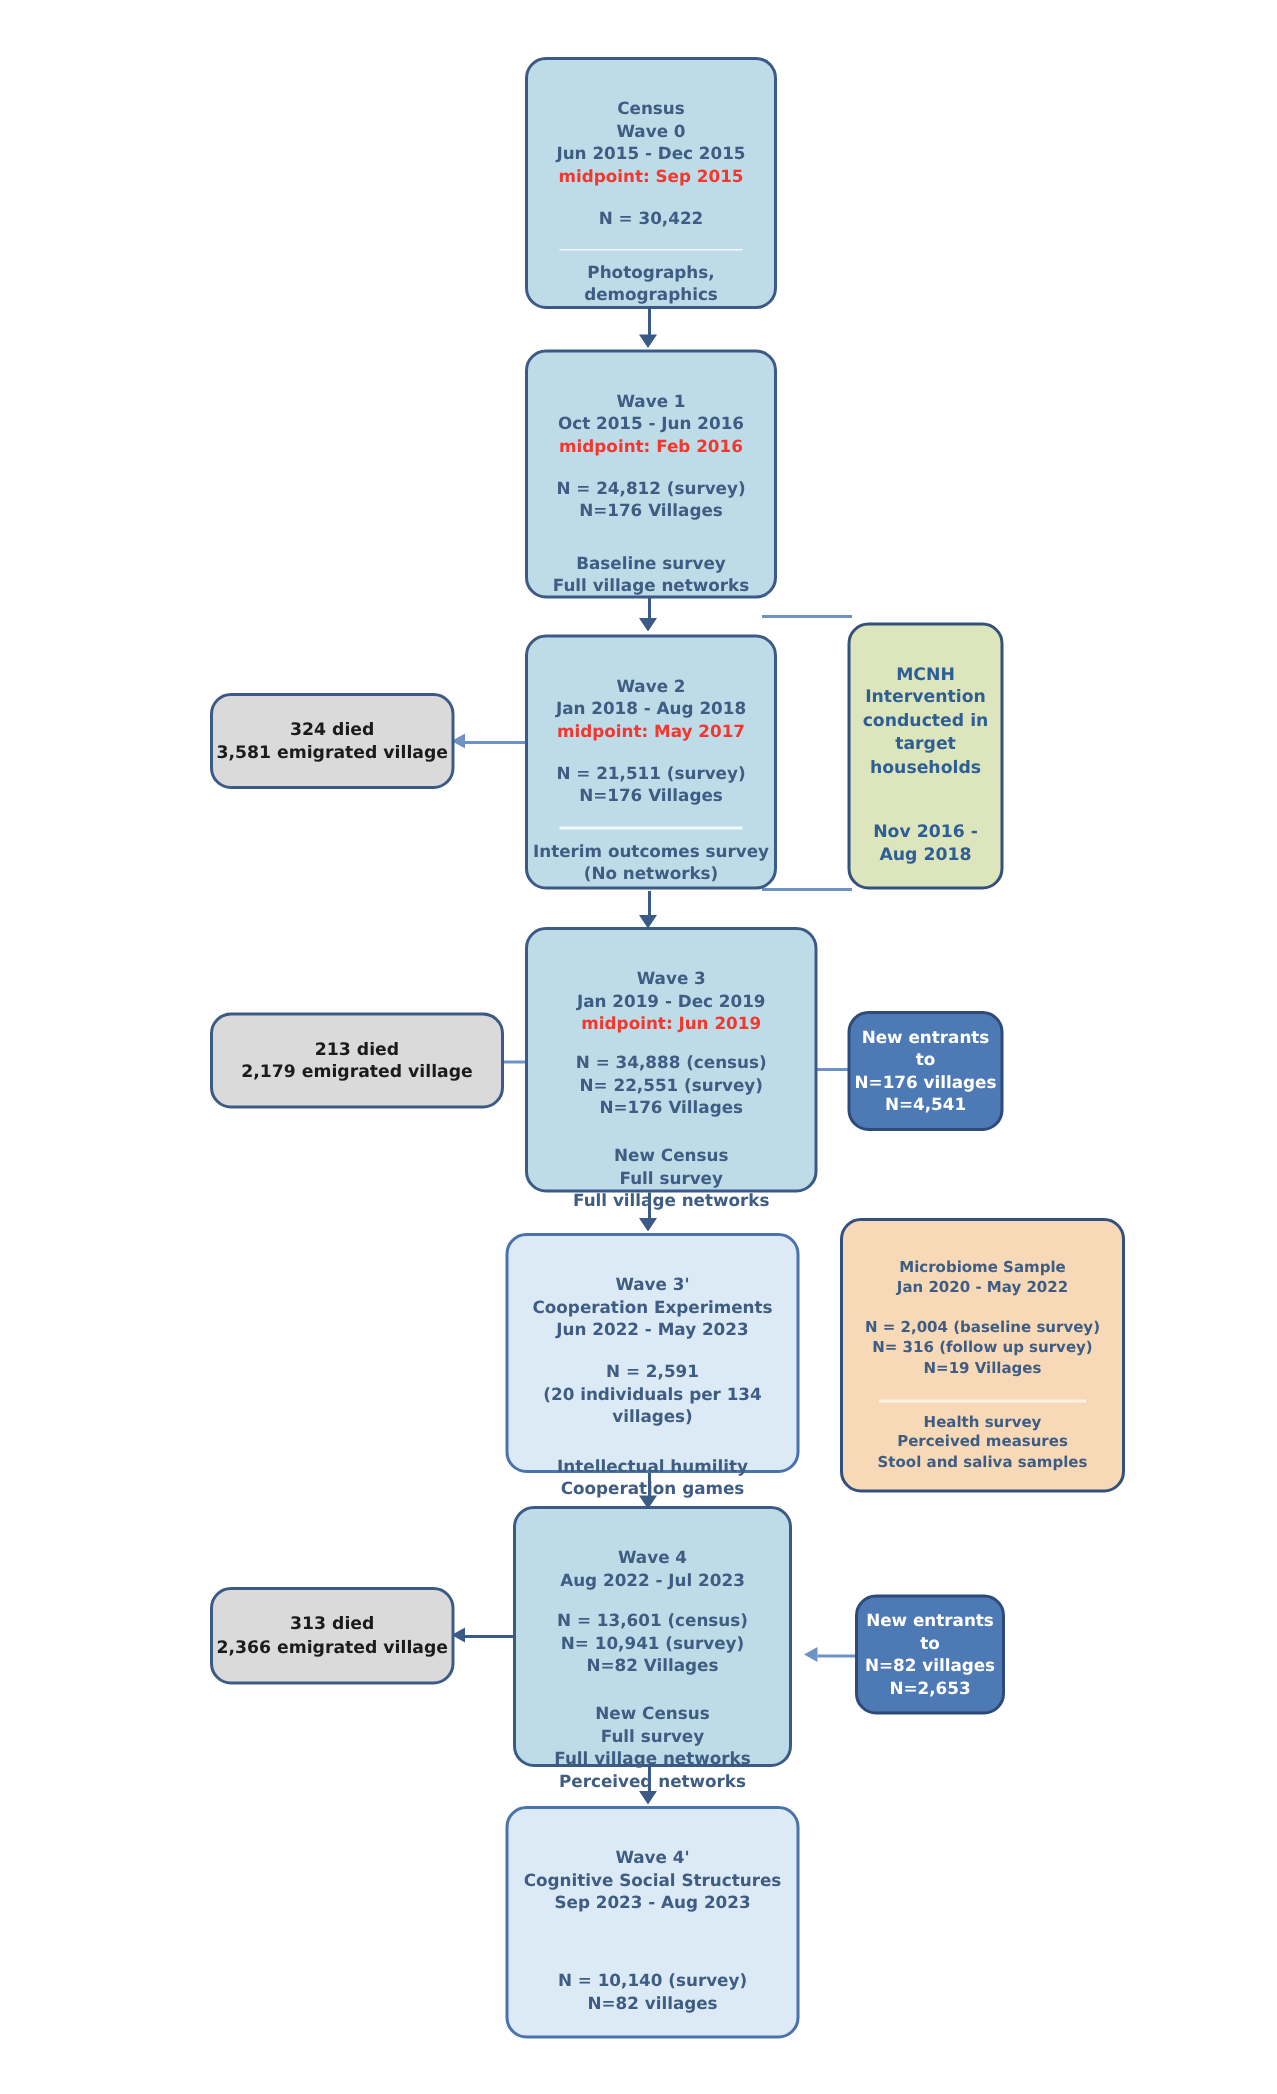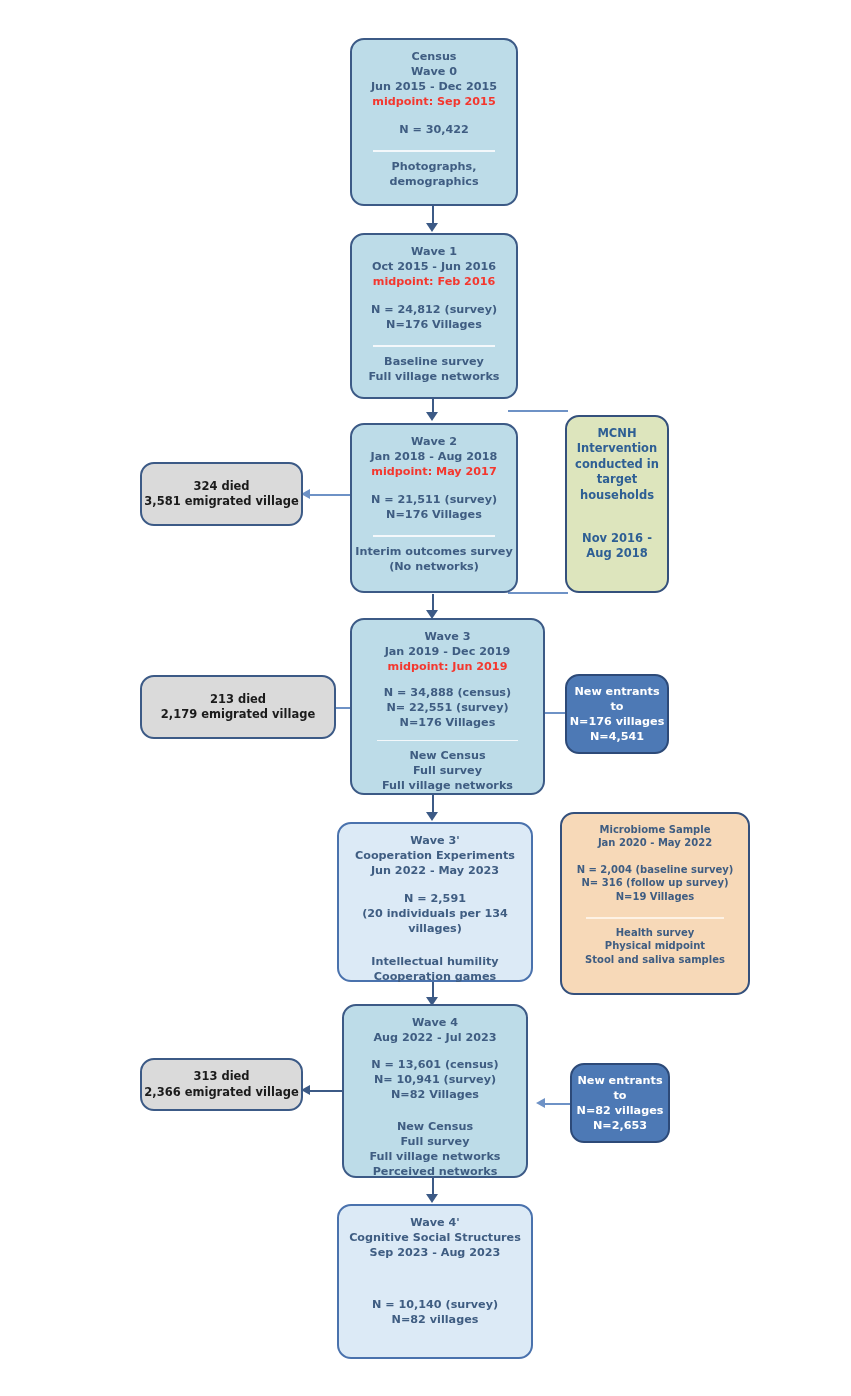--- a/index.html
+++ b/index.html
@@ -67,21 +67,21 @@
   .grey {
     background: #dadada;
     border-color: #3c5a86;
     color: #1b1b1b;
     font-weight: bold;
     font-size: 11.5px;
     justify-content: center;
   }
   
   .seg { width: 100%; }
-  .seg-head { padding-top: 9px; }
+  .seg-head { padding-top: 25px; }
   .seg-n { padding-top: 13px; }
   .seg-foot { padding-top: 7px; }
   .rule {
     width: 74%;
     height: 2px;
     background: #f4f8fb;
     margin: 13px auto 0 auto;
     border: 0;
   }
   .midpoint { color: #f4372e; }
@@ -287,21 +287,21 @@
       <span class="ln">Jan 2020 - May 2022</span>
     </div>
     <div class="seg" style="padding-top:13px;">
       <span class="ln">N = 2,004 (baseline survey)</span>
       <span class="ln">N= 316 (follow up survey)</span>
       <span class="ln">N=19 Villages</span>
     </div>
     <hr class="rule" style="background:#fdf2e5; margin-top:14px;">
     <div class="seg seg-foot">
       <span class="ln">Health survey</span>
-      <span class="ln">Physical midpoint</span>
+      <span class="ln">Perceived measures</span>
       <span class="ln">Stool and saliva samples</span>
     </div>
   </div>
 
   <div class="node wave" style="left:342px; top:1004px; width:186px; height:174px;">
     <div class="seg seg-head">
       <span class="ln">Wave 4</span>
       <span class="ln">Aug 2022 - Jul 2023</span>
     </div>
     <div class="seg" style="padding-top:12px;">
@@ -311,21 +311,21 @@
     </div>
     <hr class="rule" style="margin-top:10px;">
     <div class="seg seg-foot">
       <span class="ln">New Census</span>
       <span class="ln">Full survey</span>
       <span class="ln">Full village networks</span>
       <span class="ln">Perceived networks</span>
     </div>
   </div>
 
-  <div class="node grey" style="left:140px; top:1058px; width:163px; height:53px;">
+  <div class="node grey" style="left:140px; top:1058px; width:163px; height:65px;">
     <div class="seg">
       <span class="ln">313 died</span>
       <span class="ln">2,366 emigrated village</span>
     </div>
   </div>
 
   <div class="node darkblue" style="left:570px; top:1063px; width:100px; height:80px;">
     <div class="seg">
       <span class="ln">New entrants to</span>
       <span class="ln">N=82 villages</span>

